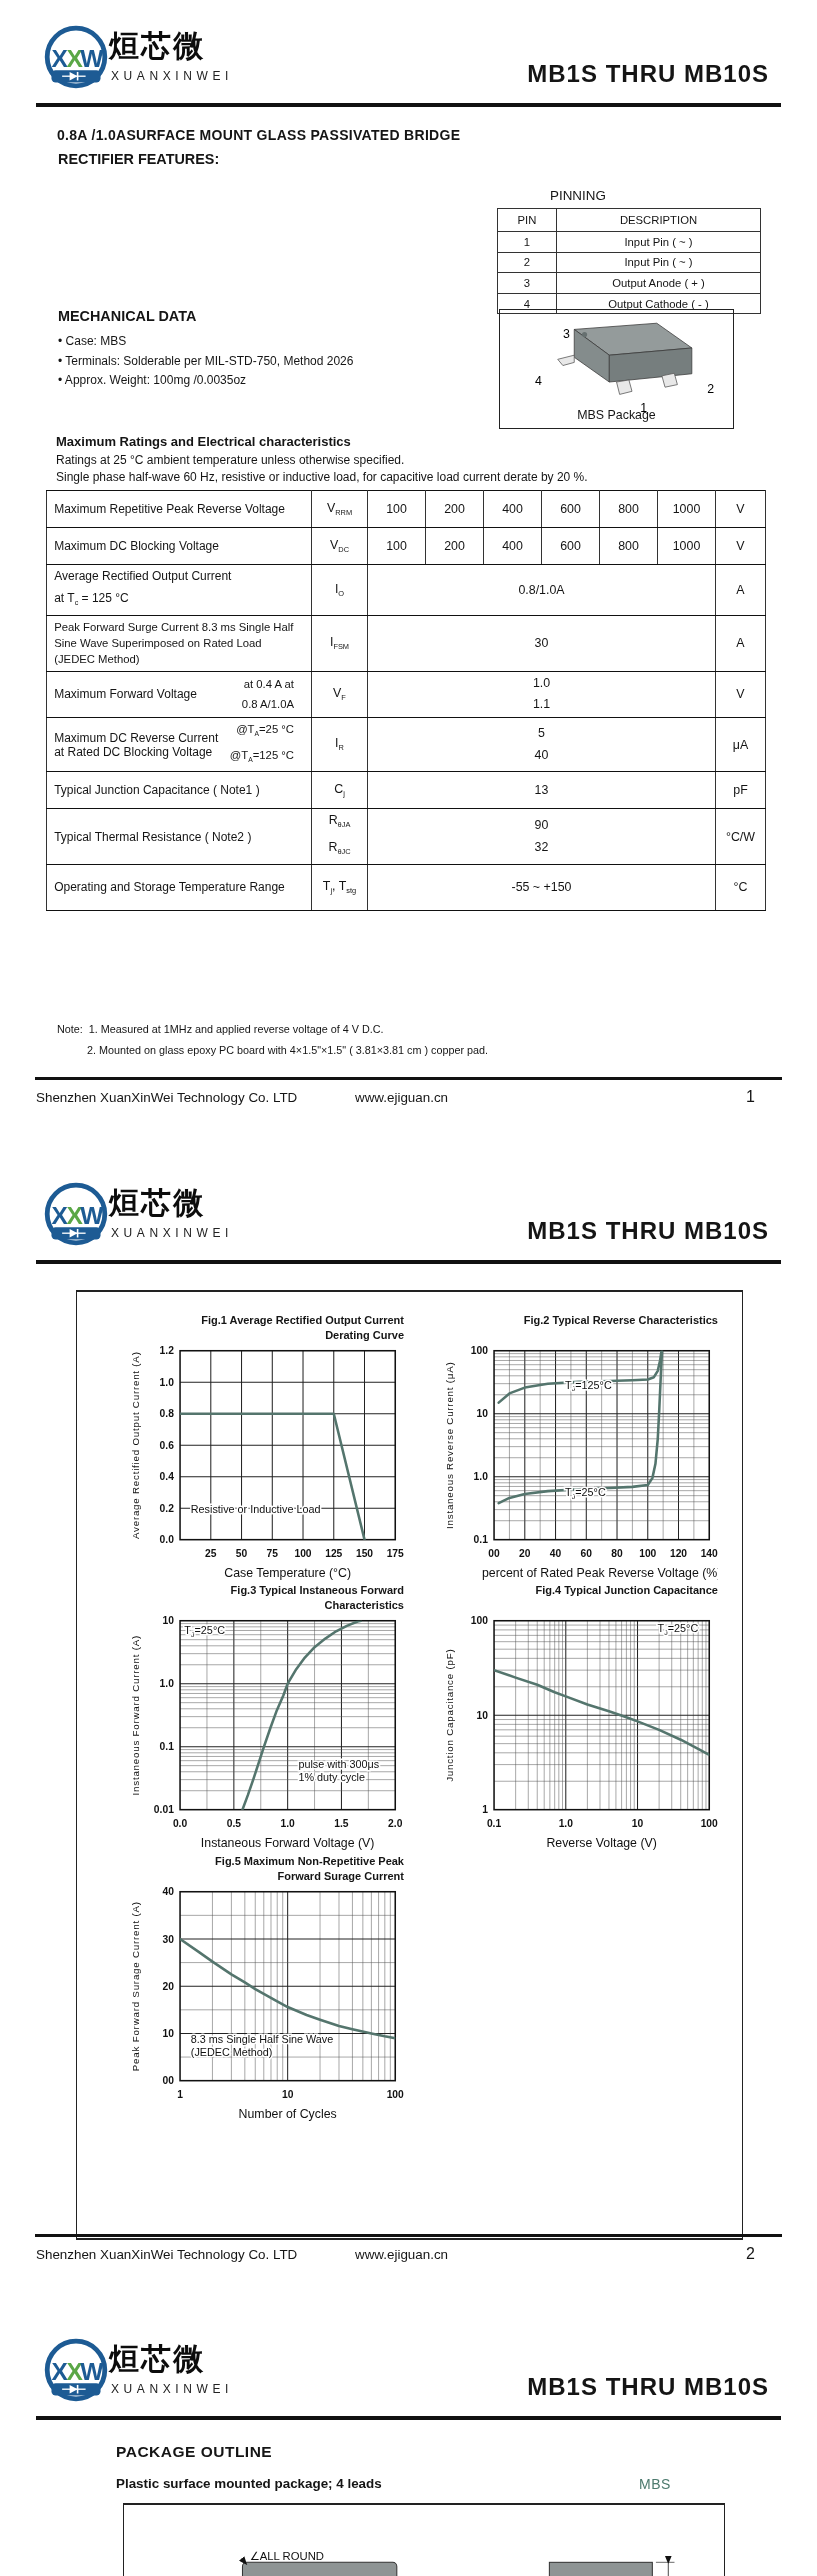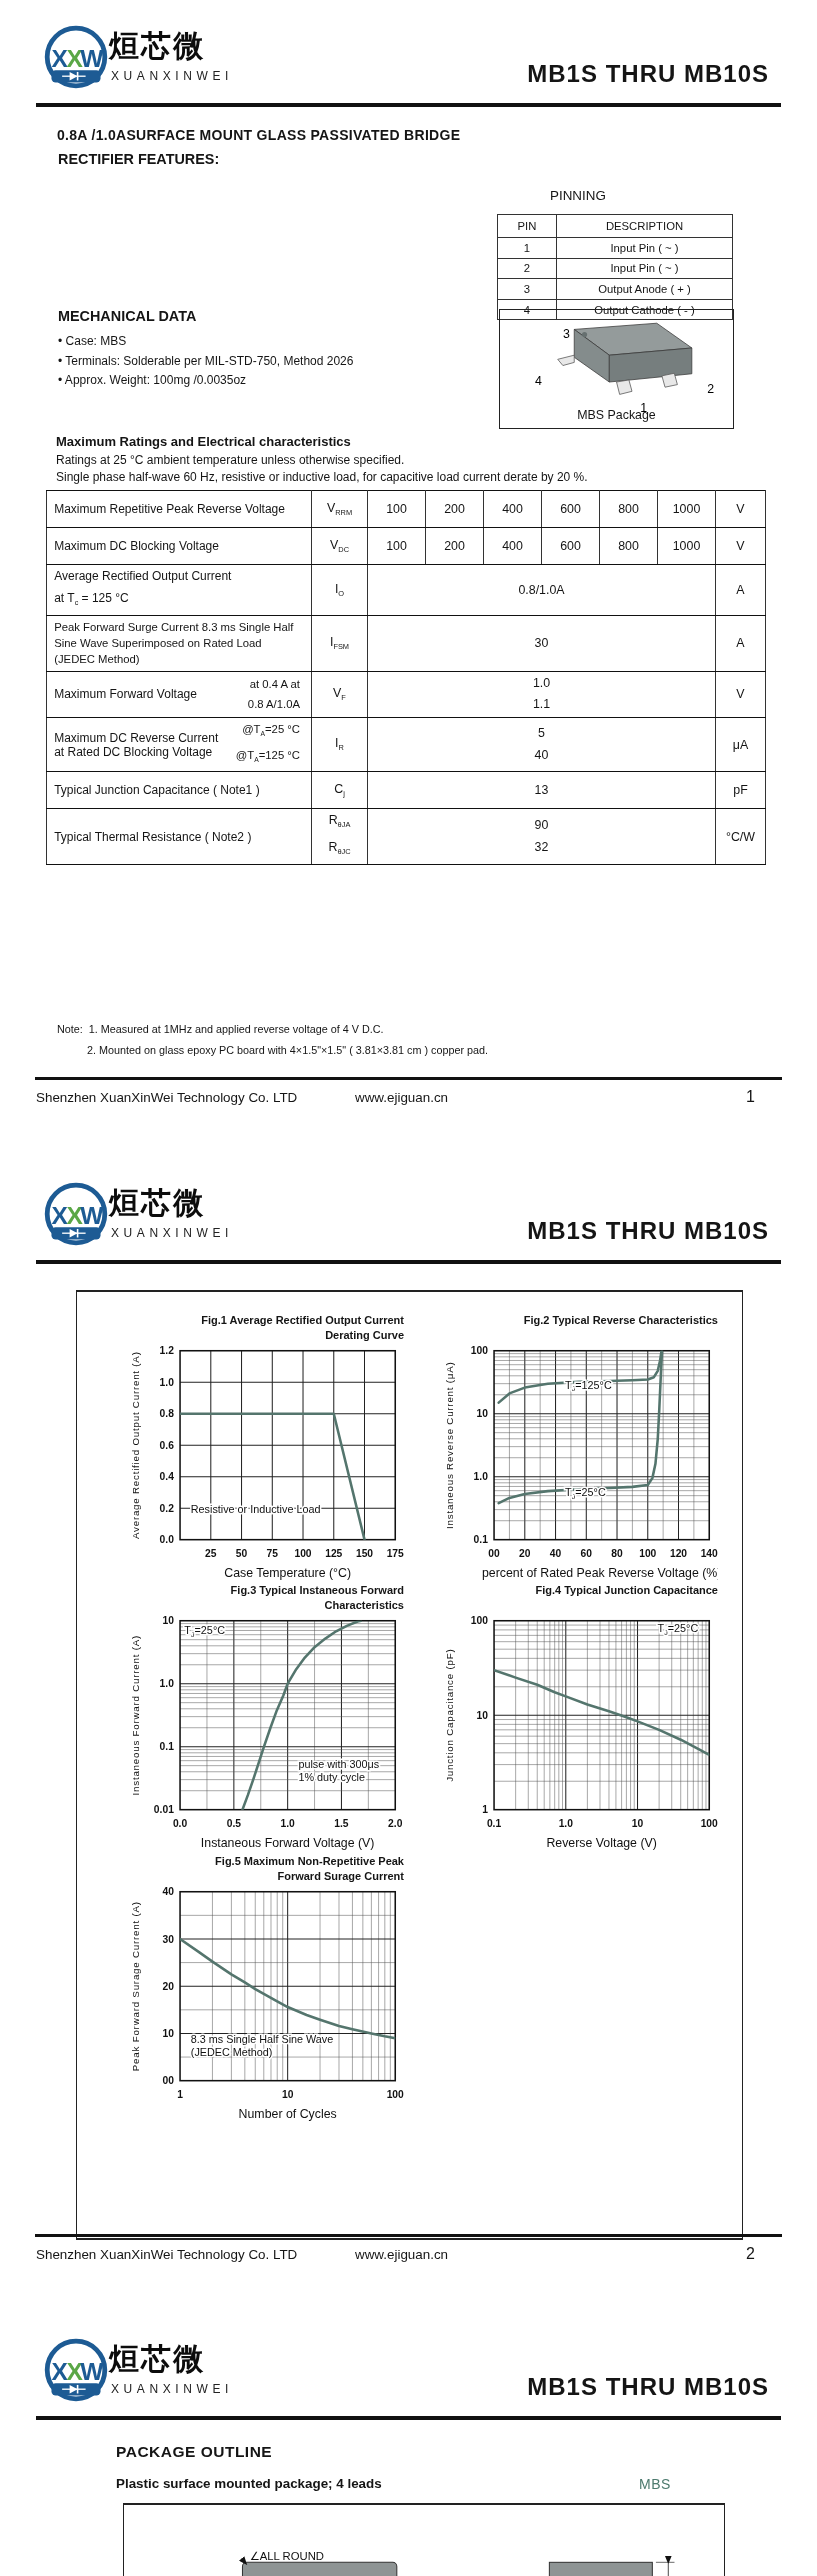--- a/index.html
+++ b/index.html
@@ -17,40 +17,40 @@
   .ftr-site{position:absolute;left:355px;top:1090px;font-size:13.4px;}
   .ftr-page{position:absolute;left:746px;top:1088px;font-size:16px;}
   
   .subtitle{position:absolute;left:57px;top:127px;font-size:14px;font-weight:700;letter-spacing:0.3px;}
   .feat-head{position:absolute;left:58px;top:151px;font-size:14.4px;font-weight:700;}
   .feat-list{position:absolute;left:58px;top:172px;font-size:13.4px;line-height:24px;}
   .mech-head{position:absolute;left:58px;top:308px;font-size:14.4px;font-weight:700;}
   .mech-list{position:absolute;left:58px;top:332px;font-size:12px;line-height:19.6px;}
   .pin-head{position:absolute;left:515px;top:188px;font-size:13.4px;font-weight:400;margin-left:35px;}
   table{border-collapse:collapse;}
-  .pin-table{position:absolute;left:497px;top:214px;width:236px;border:1.5px solid #111;table-layout:fixed;}
+  .pin-table{position:absolute;left:497px;top:208px;width:264px;border:1.5px solid #111;table-layout:fixed;}
   .pin-table td{border:0.8px solid #333;text-align:center;font-size:11.3px;}
   .pin-table tr{height:20.6px;}
   .pin-table tr.ph{height:23px;}
   .pkg-box{position:absolute;left:499px;top:309px;width:233px;height:118px;border:1.3px solid #222;}
   .pkg-caption{position:absolute;left:0;bottom:6.2px;width:100%;text-align:center;font-size:12.4px;}
   .rat-head{position:absolute;left:56px;top:434px;font-size:13px;font-weight:700;}
   .rat-sub1{position:absolute;left:56px;top:453px;font-size:12px;}
   .rat-sub2{position:absolute;left:56px;top:470px;font-size:12px;}
   .rat-table{position:absolute;left:46px;top:490px;width:717px;border:1.5px solid #111;table-layout:fixed;}
   .rat-table td{border:0.8px solid #333;border-top:1.5px solid #111;border-bottom:1.5px solid #111;vertical-align:middle;}
   .rat-table .hcell{text-align:center;font-size:12.4px;font-weight:600;}
   .rat-table .pcell{font-size:12px;padding-left:7.2px;}
   .rat-table .vcell{text-align:center;font-size:12.4px;}
   .rat-table .ucell{text-align:center;font-size:12.4px;}
   .rat-table .scell{text-align:center;font-size:12.4px;}
   sub{font-size:.6em;}
   .twoline div{line-height:21.6px;}
   .threeline div{line-height:16px;font-size:11.3px;}
-  .pcond{display:flex;justify-content:space-between;align-items:center;padding-right:10px;}
+  .pcond{display:flex;justify-content:space-between;align-items:center;padding-right:16px;}
   .condcol{text-align:right;font-size:11.3px;line-height:20.6px;}
   .notes{position:absolute;left:57px;top:1019px;font-size:10.8px;line-height:20.6px;}
   .note2{padding-left:30px;}
   
   .figure-box{position:absolute;left:76px;top:133px;width:665px;height:946px;border:1.3px solid #222;border-top-width:2.6px;border-bottom-width:2.6px;}
   .chart-block{position:absolute;width:278px;}
   .chart-caption{text-align:right;font-size:11px;font-weight:700;line-height:15px;min-height:15px;}
   svg text{font-family:"Liberation Sans",sans-serif;}
   .tick{font-size:20px;font-weight:700;fill:#111;}
   .axlabel{font-size:24px;fill:#111;}
@@ -254,20 +254,26 @@
           <td class="pcell">Typical Thermal Resistance ( Note2 )</td>
           <td class="scell twoline">
             <div><span>R</span><sub>θJA</sub></div>
             <div><span>R</span><sub>θJC</sub></div>
           </td>
           <td class="vcell twoline" colspan="6">
             <div>90</div>
               <div>32</div>
           </td>
           <td class="ucell">°C/W</td>
+        </tr>
+        <tr style="height:46px">
+          <td class="pcell">Operating and Storage Temperature Range</td>
+          <td class="scell"><span>T</span><sub>j</sub><span>, </span><span>T</span><sub>stg</sub></td>
+          <td class="vcell" colspan="6">-55 ~ +150</td>
+          <td class="ucell">°C</td>
         </tr>
       </tbody>
     </table>
 
     <div class="notes">
       <div><span>Note:</span>&nbsp;&nbsp;<span>1. Measured at 1MHz and applied reverse voltage of 4 V D.C.</span></div>
       <div class="note2">2. Mounted on glass epoxy PC board with 4×1.5"×1.5" ( 3.81×3.81 cm ) copper pad.</div>
     </div>
 
     <div class="ftr-rule"></div>

